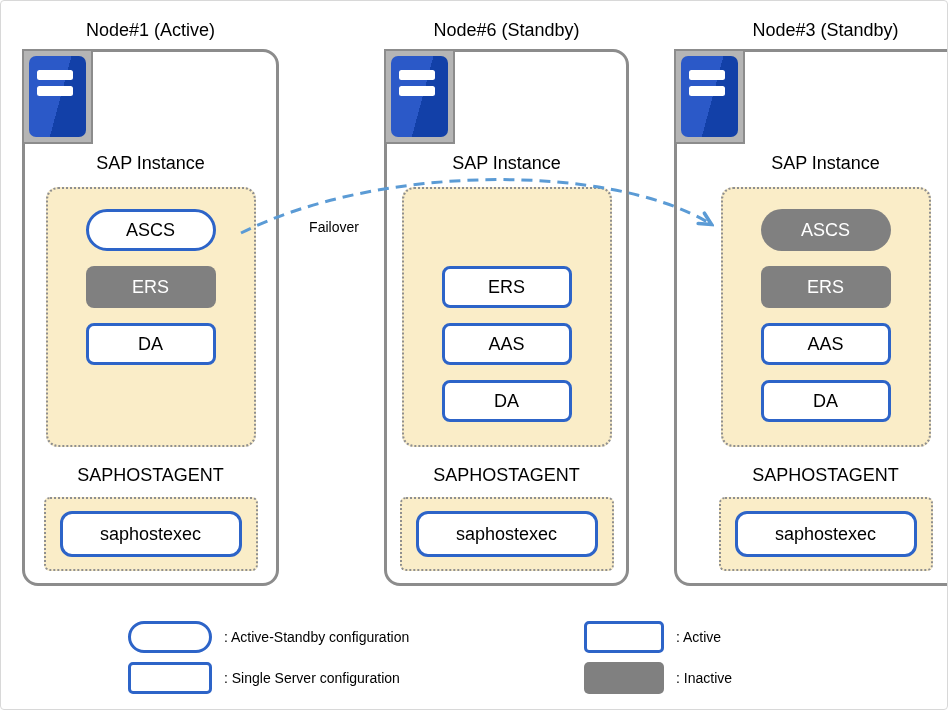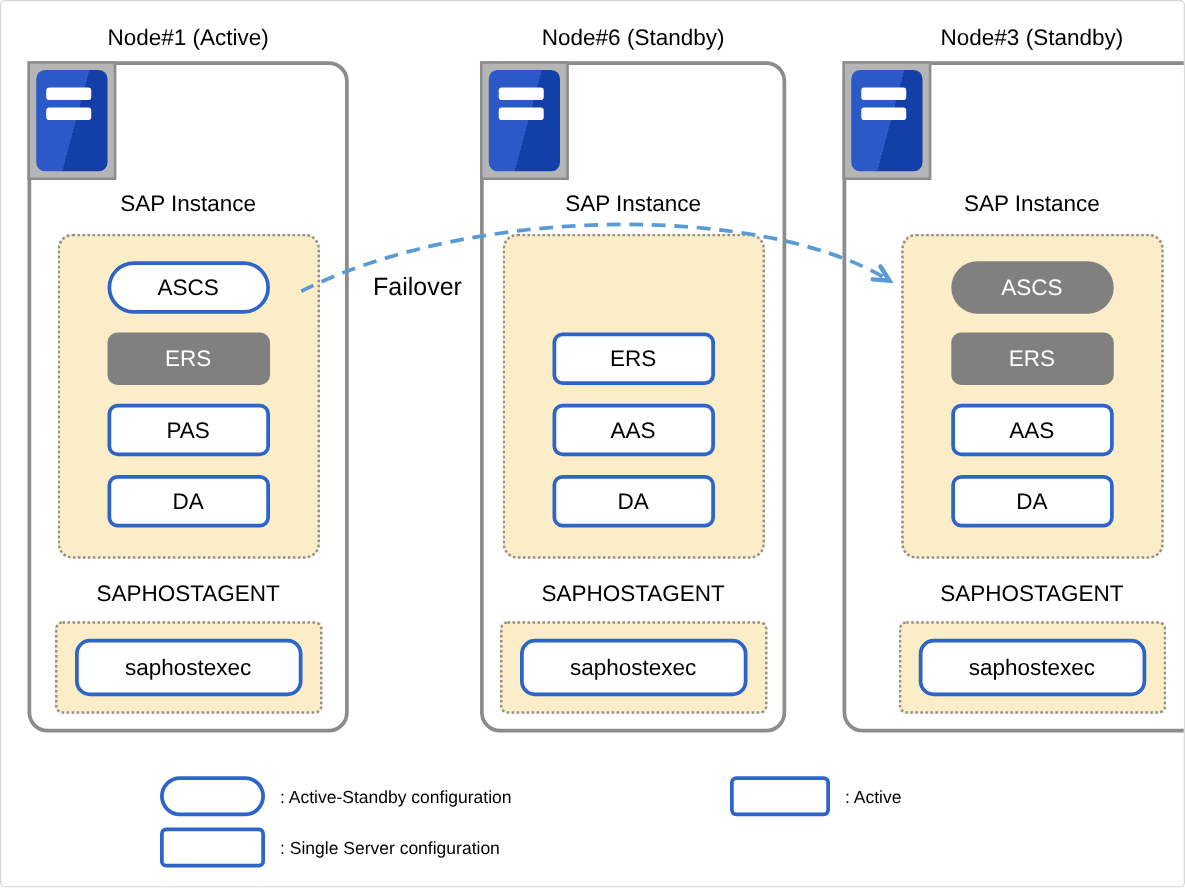--- a/index.html
+++ b/index.html
@@ -96,21 +96,21 @@
     width:182px; height:46px;
     background:#ffffff; border:3px solid #2d64c8; border-radius:12px;
     display:flex; align-items:center; justify-content:center;
     font-size:18px;
   }
 
   
   .overlay { position:absolute; top:0; left:0; pointer-events:none; }
   .failover-label {
     position:absolute; left:285px; top:218px; width:96px;
-    text-align:center; font-size:20px;
+    text-align:center; font-size:14px;
   }
 
   
   .legend-item {
     position:absolute; display:flex; align-items:center; gap:12px;
     height:32px; font-size:14px; white-space:nowrap;
   }
   #legend-0 { left:127px; top:620px; }
   #legend-1 { left:127px; top:661px; }
   #legend-2 { left:583px; top:620px; }
@@ -132,21 +132,20 @@
       <div class="server-icon">
         <div class="server-tower">
           <div class="server-bar b1"></div>
           <div class="server-bar b2"></div>
         </div>
       </div>
       <div class="sap-label">SAP Instance</div>
       <div class="inst-area">
         <div class="chip pill active">ASCS</div>
         <div class="chip rect inactive">ERS</div>
-        <div class="chip rect active">PAS</div>
         <div class="chip rect active">DA</div>
       </div>
       <div class="hostagent-label">SAPHOSTAGENT</div>
       <div class="hostexec-area">
         <div class="hostexec-chip">saphostexec</div>
       </div>
     </div>
   </div>
 
   <div class="node-wrap" id="node2">
@@ -210,14 +209,18 @@
     <span class="legend-label">: Active-Standby configuration</span>
   </div>
   <div class="legend-item" id="legend-2">
     <span class="lshape rect-outline"></span>
     <span class="legend-label">: Active</span>
   </div>
   <div class="legend-item" id="legend-1">
     <span class="lshape rect-outline"></span>
     <span class="legend-label">: Single Server configuration</span>
   </div>
+  <div class="legend-item" id="legend-3">
+    <span class="lshape rect-filled"></span>
+    <span class="legend-label">: Inactive</span>
+  </div>
 
 </div>
 
 </body></html>

